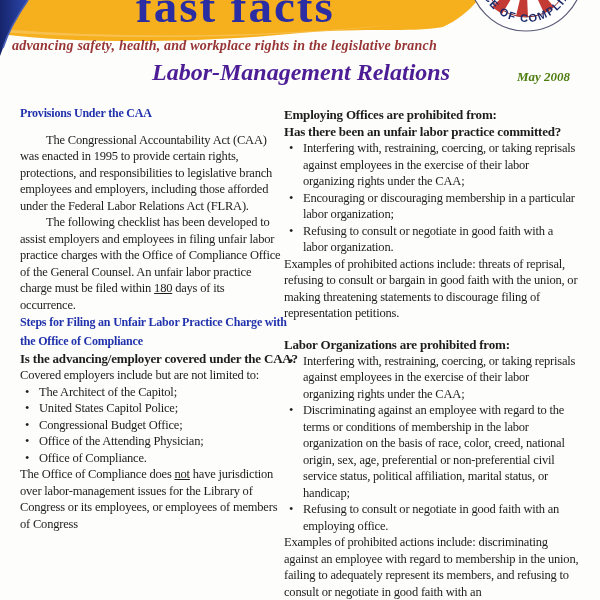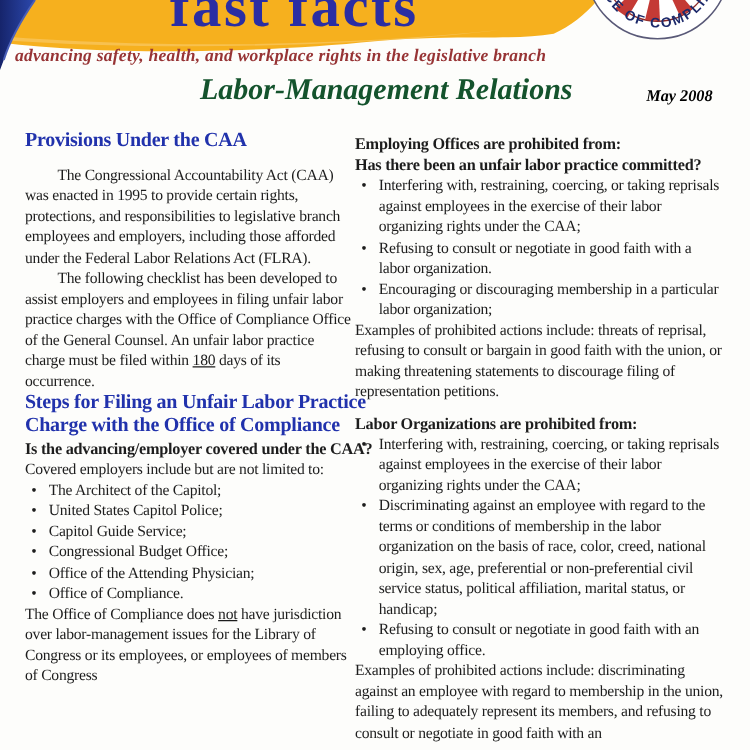--- a/index.html
+++ b/index.html
@@ -15,47 +15,47 @@
     font-size:47px; font-weight:bold; letter-spacing:2px;
     color:#2b2ea3; white-space:nowrap;
   }
   .seal { position:absolute; top:-88px; left:460px; width:132px; height:126px; }
   .tagline {
     position:absolute; top:38px; left:12px;
     font-size:14px; font-style:italic; font-weight:bold;
     color:#973435; letter-spacing:0.2px; white-space:nowrap;
   }
   .doc-title {
-    position:absolute; top:59px; left:144px; width:330px; text-align:center;
-    font-size:24px; font-weight:bold; font-style:italic; color:#14532d;
+    position:absolute; top:59px; left:136px; width:330px; text-align:center;
+    font-size:24px; font-weight:bold; font-style:italic; color:#4c1d95;
     white-space:nowrap;
   }
   .doc-date {
     position:absolute; top:69px; left:517px;
-    font-size:13px; font-weight:bold; font-style:italic; color:#000000;
+    font-size:13px; font-weight:bold; font-style:italic; color:#4d7c0f;
     white-space:nowrap;
   }
   
   .col { position:absolute; font-size:12.5px; line-height:16.5px; letter-spacing:-0.2px; }
   .col-left  { left:20px;  top:104px; width:262px; }
   .col-right { left:284px; top:106px; width:296px; }
   .blue-head {
-    color:#2132ac; font-weight:bold; font-size:16px; line-height:18.5px;
+    color:#2132ac; font-weight:bold; font-size:12px; line-height:18.5px;
     margin:0; letter-spacing:-0.2px;
   }
   .subhead { font-weight:bold; font-size:13px; line-height:17px; margin:0; }
   p { margin:0; }
   .indent { text-indent:26px; }
   .bu { font-weight:normal; text-decoration:underline; }
   ul.bullets { list-style:none; margin:0; padding:0; }
   ul.bullets li { position:relative; padding-left:19px; }
   ul.bullets li::before { content:"\2022"; position:absolute; left:5px; }
   .mt-sm { margin-top:9px; }
   .mt-md { }
-  .mt-lg { margin-top:8px; }
+  .mt-lg { margin-top:14px; }
   .wide  { width:284px; }
   .nowrap { white-space:nowrap; display:block; }
 </style>
 </head>
 <body>
 
 <div class="page">
 
   <svg class="header-art" viewBox="0 0 600 62" aria-hidden="true">
     <defs>
@@ -117,39 +117,38 @@
 
     <h2 class="blue-head wide" style="">Steps for Filing an Unfair  Labor Practice Charge with the Office of Compliance</h2>
 
     <p class="subhead wide mt-md">Is the advancing/employer covered under the CAA?</p>
 
     <p class="mt-md">Covered employers include but are not limited to:</p>
 
     <ul class="bullets">
       <li>The Architect of the Capitol;</li>
       <li>United States Capitol Police;</li>
-      <li>Capitol Guide Service;</li>
       <li>Congressional Budget Office;</li>
       <li>Office of the Attending Physician;</li>
       <li>Office of Compliance.</li>
     </ul>
 
     <p class="mt-md" style="width:270px;"><span>The Office of Compliance does </span><span class="bu">not</span><span> have jurisdiction over labor-management issues for the Library of Congress or its employees, or employees of members of Congress</span></p>
   </div>
 
   <div class="col col-right">
     <p class="subhead">
       <span class="nowrap">Employing Offices are prohibited from:</span>
       <span class="nowrap">Has there been an unfair labor practice committed?</span>
     </p>
 
     <ul class="bullets mt-md">
       <li>Interfering with, restraining, coercing, or taking reprisals against employees in the exercise of their labor organizing rights under the CAA;</li>
+      <li>Encouraging or discouraging membership in a particular labor organization;</li>
       <li>Refusing to consult or negotiate in good faith with a labor organization.</li>
-      <li>Encouraging or discouraging membership in a particular labor organization;</li>
     </ul>
 
     <p class="mt-md">Examples of prohibited actions include: threats of reprisal, refusing to consult or bargain in good faith with the union, or making threatening statements to discourage filing of representation petitions.</p>
 
     <p class="subhead mt-lg">Labor Organizations are prohibited from:</p>
 
     <ul class="bullets mt-sm">
       <li>Interfering with, restraining, coercing, or taking reprisals against employees in the exercise of their labor organizing rights under the CAA;</li>
       <li>Discriminating against an employee with regard to the terms or conditions of membership in the labor organization on the basis of race, color, creed, national origin, sex, age, preferential or non-preferential civil service status,  political affiliation, marital status, or handicap;</li>
       <li>Refusing to consult or negotiate in good faith with an employing office.</li>

